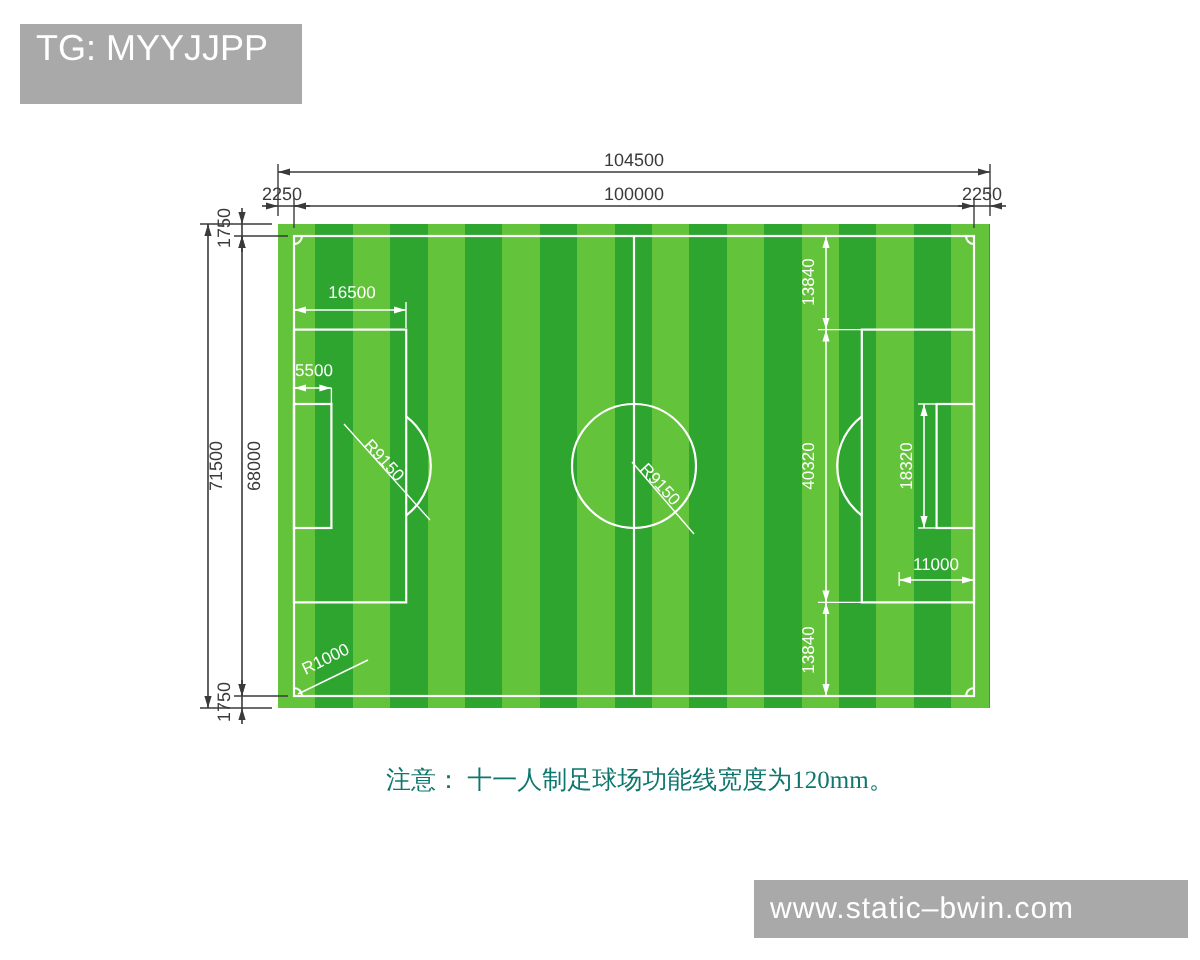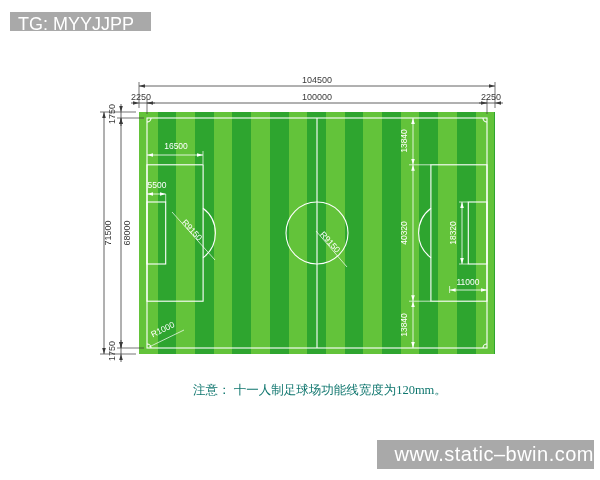--- a/index.html
+++ b/index.html
@@ -4,22 +4,22 @@
 <style>
   html,body{margin:0;padding:0;}
   body{
     width:600px;height:480px;position:relative;background:#ffffff;overflow:hidden;
     font-family:"Liberation Sans",sans-serif;
   }
   .banner{
     position:absolute;background:#a9a9a9;color:#ffffff;
     font-family:"Liberation Sans",sans-serif;white-space:nowrap;overflow:hidden;
   }
-  #banner-top{left:10px;top:12px;width:141px;height:19px;line-height:25px;font-size:18px;padding-left:8px;box-sizing:border-box;}
-  #banner-bottom{left:377px;top:440px;width:217px;height:29px;line-height:29px;font-size:20px;padding-left:8px;box-sizing:border-box;letter-spacing:0.5px;text-align:right;}
+  #banner-top{left:10px;top:12px;width:141px;height:40px;line-height:25px;font-size:18px;padding-left:8px;box-sizing:border-box;}
+  #banner-bottom{left:377px;top:440px;width:217px;height:29px;line-height:29px;font-size:15px;padding-left:8px;box-sizing:border-box;letter-spacing:0.5px;}
   #pitch-stripes{
     position:absolute;left:139px;top:112px;width:356px;height:242px;
     background:repeating-linear-gradient(90deg,#63c33a 0px,#63c33a 18.7px,#2ea52f 18.7px,#2ea52f 37.4px);
   }
   #plan-svg{position:absolute;left:0;top:0;}
   .fl{stroke:#ffffff;stroke-width:1.1;fill:none;}
   .dimw{stroke:#ffffff;stroke-width:0.8;fill:none;}
   .extw{stroke:#ffffff;stroke-width:0.7;fill:none;}
   .dimg{stroke:#3a3a3a;stroke-width:0.8;fill:none;}
   .extg{stroke:#3a3a3a;stroke-width:0.7;fill:none;}

